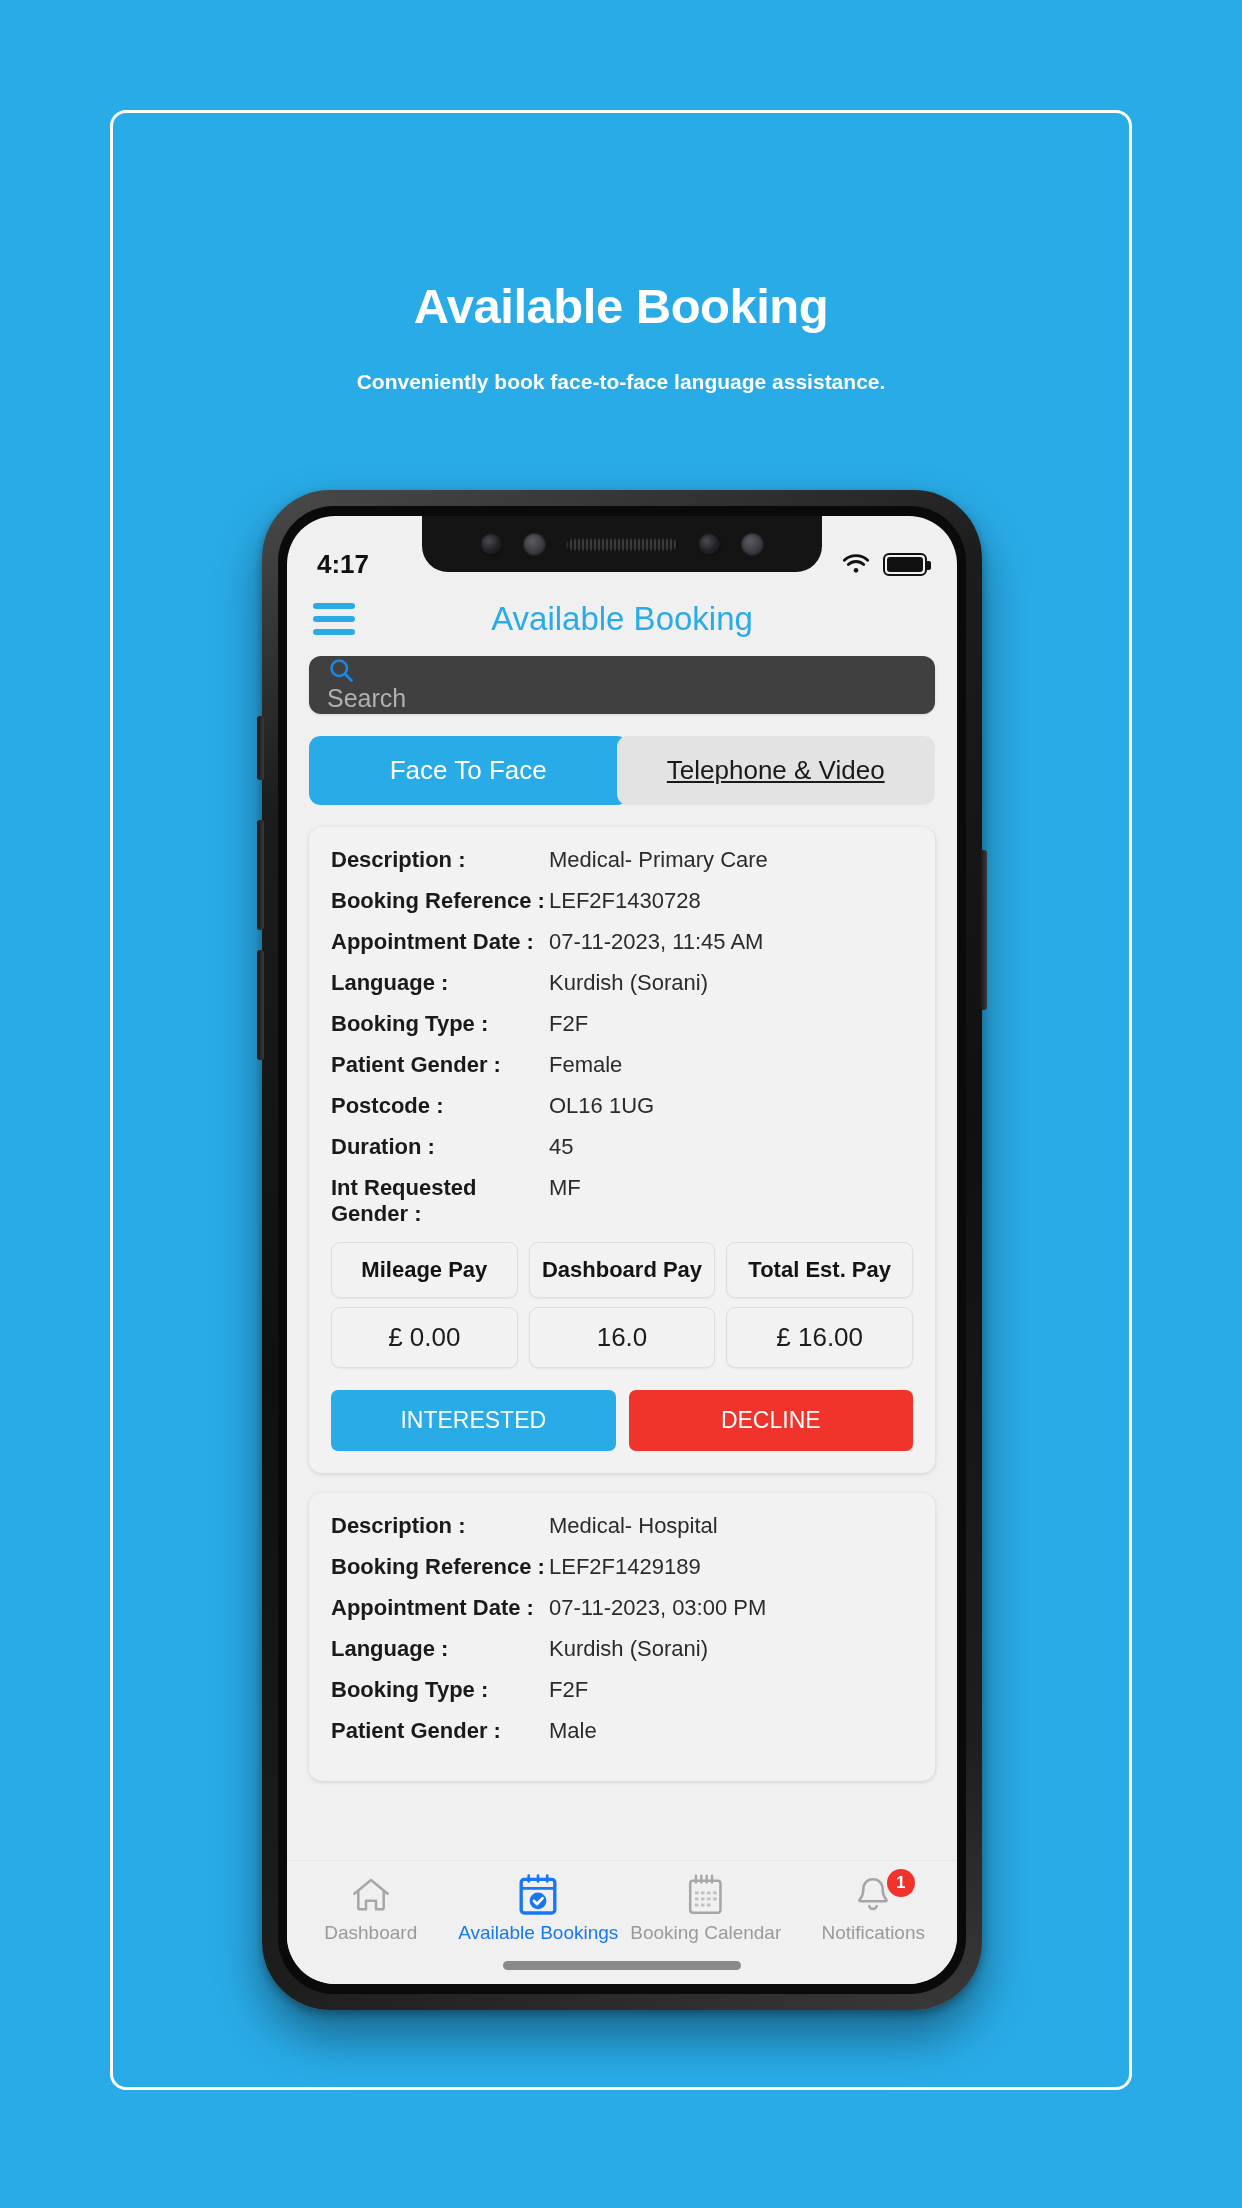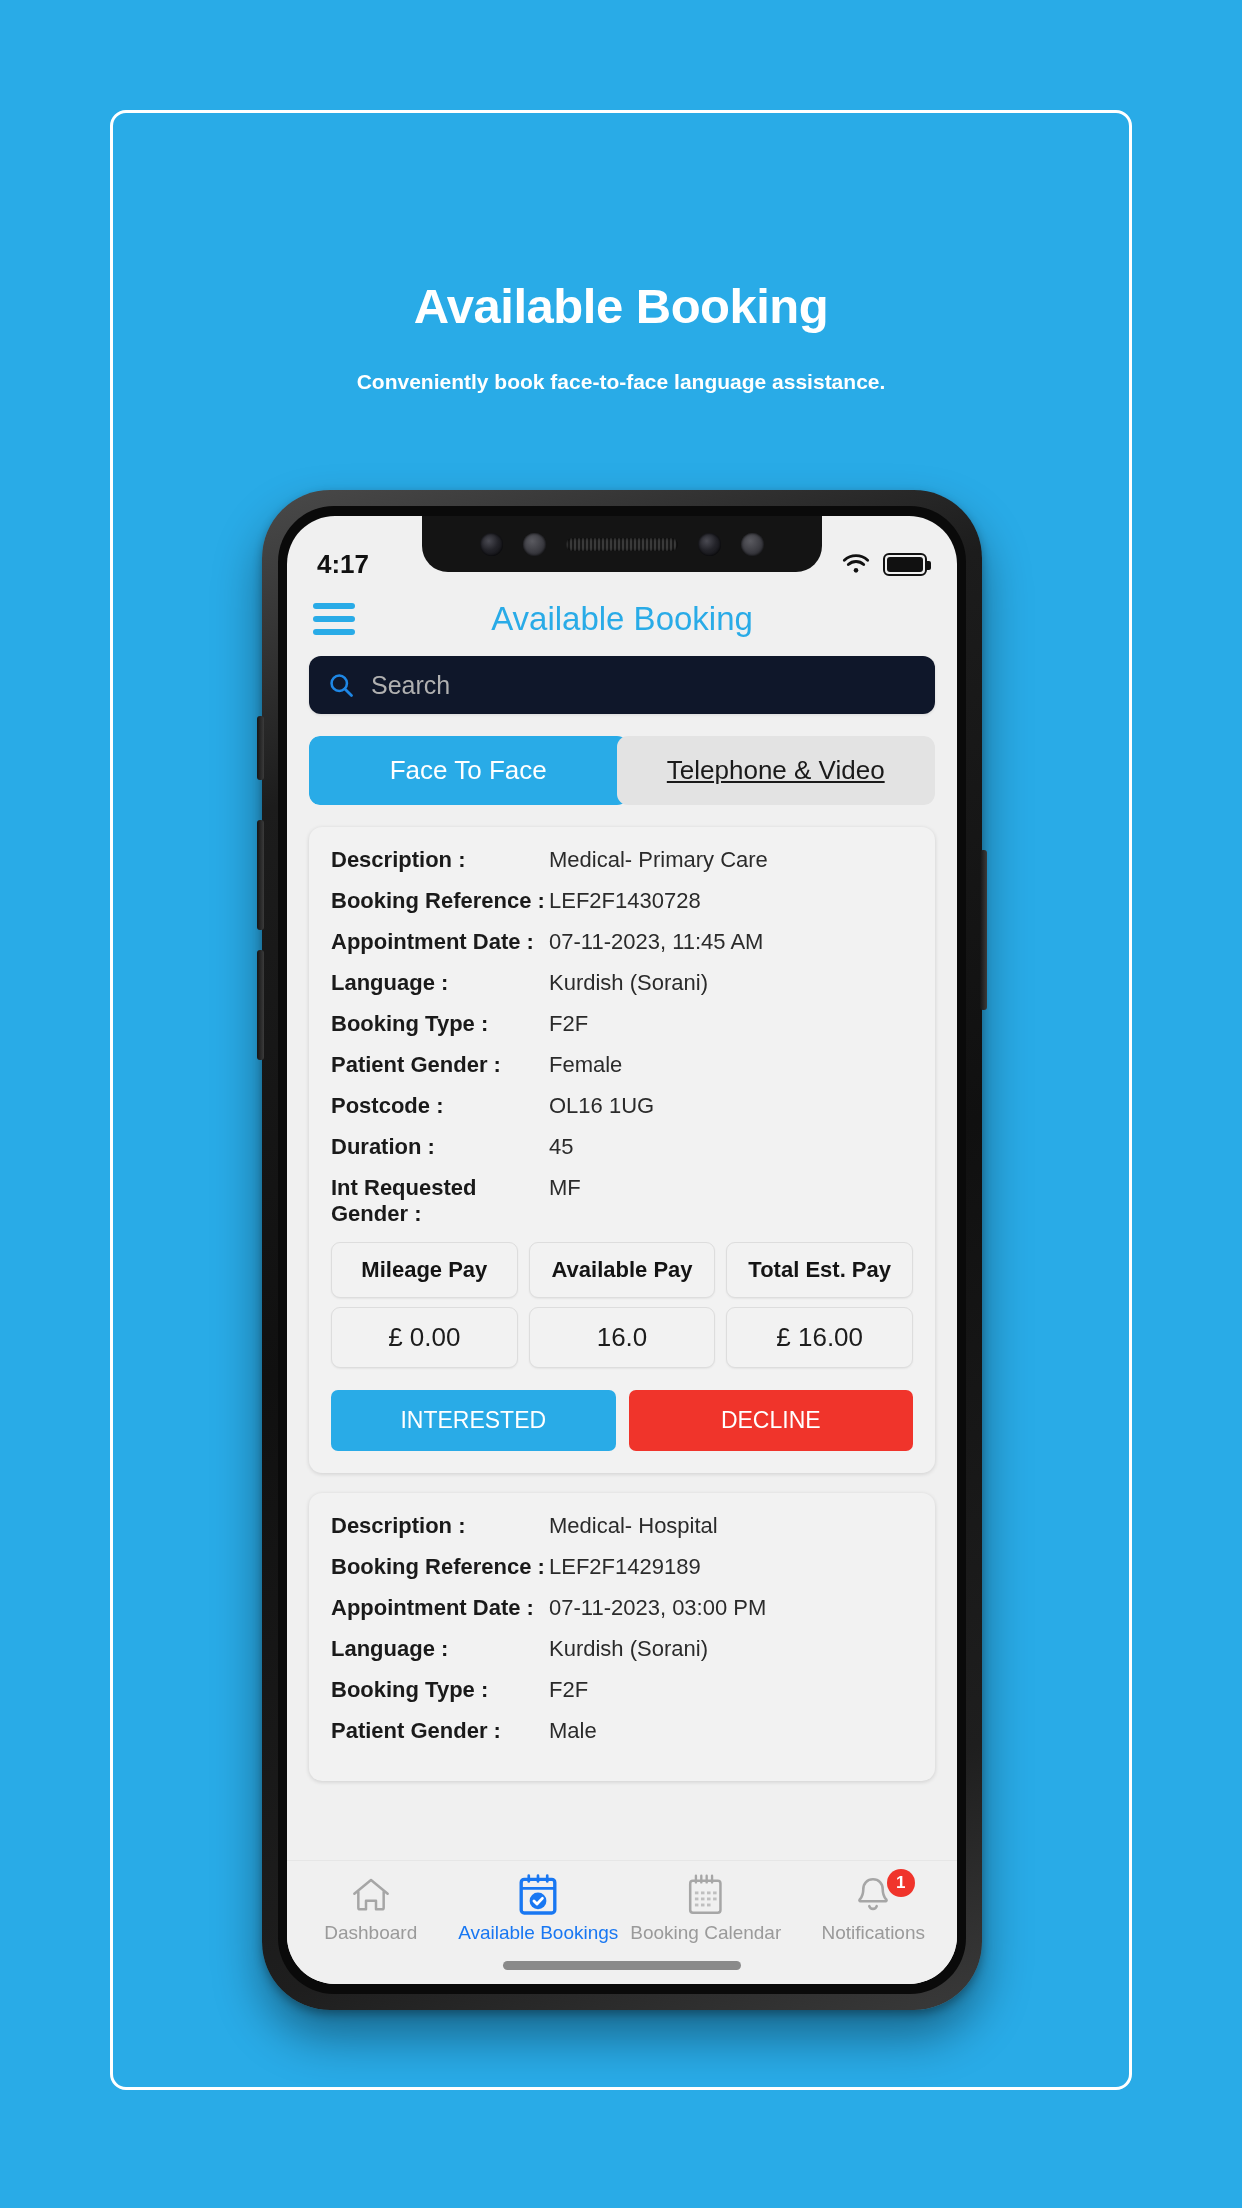--- a/index.html
+++ b/index.html
@@ -152,27 +152,28 @@
 
   
   .content {
     position: relative;
     height: 1158px;
     padding: 0 22px;
     background: #f0f0f0;
     overflow: hidden;
   }
   .search-wrap {
-    background: #0f172a;
+    background: #404040;
     border-radius: 12px;
     height: 58px;
-    display: flex; align-items: center;
+    display: flex; 
     padding: 0 18px;
     box-shadow: 0 1px 3px rgba(0,0,0,0.10);
     margin-bottom: 22px;
+    flex-direction: column;
   }
   .search-ic { margin-right: 16px; display:block; }
   .search-ph { color: #b0b0b0; font-size: 25px; }
 
   .tabs { display: flex; margin-bottom: 22px; border-radius: 11px; overflow: hidden; }
   .tab {
     flex: 1; text-align: center;
     padding: 19px 0;
     font-size: 26px;
     cursor: pointer;
@@ -359,21 +360,21 @@
                 <div class="k">Int Requested Gender :</div>
                 <div class="v">MF</div>
               </div>
 
             <div class="paytable">
               <div class="paycol">
                 <div class="paycell head">Mileage Pay</div>
                 <div class="paycell val">£ 0.00</div>
               </div>
               <div class="paycol">
-                <div class="paycell head">Available Pay</div>
+                <div class="paycell head">Dashboard Pay</div>
                 <div class="paycell val">16.0</div>
               </div>
               <div class="paycol">
                 <div class="paycell head">Total Est. Pay</div>
                 <div class="paycell val">£ 16.00</div>
               </div>
             </div>
 
             <div class="actions">
               <button class="act" style="background:#29ABE7">INTERESTED</button>

